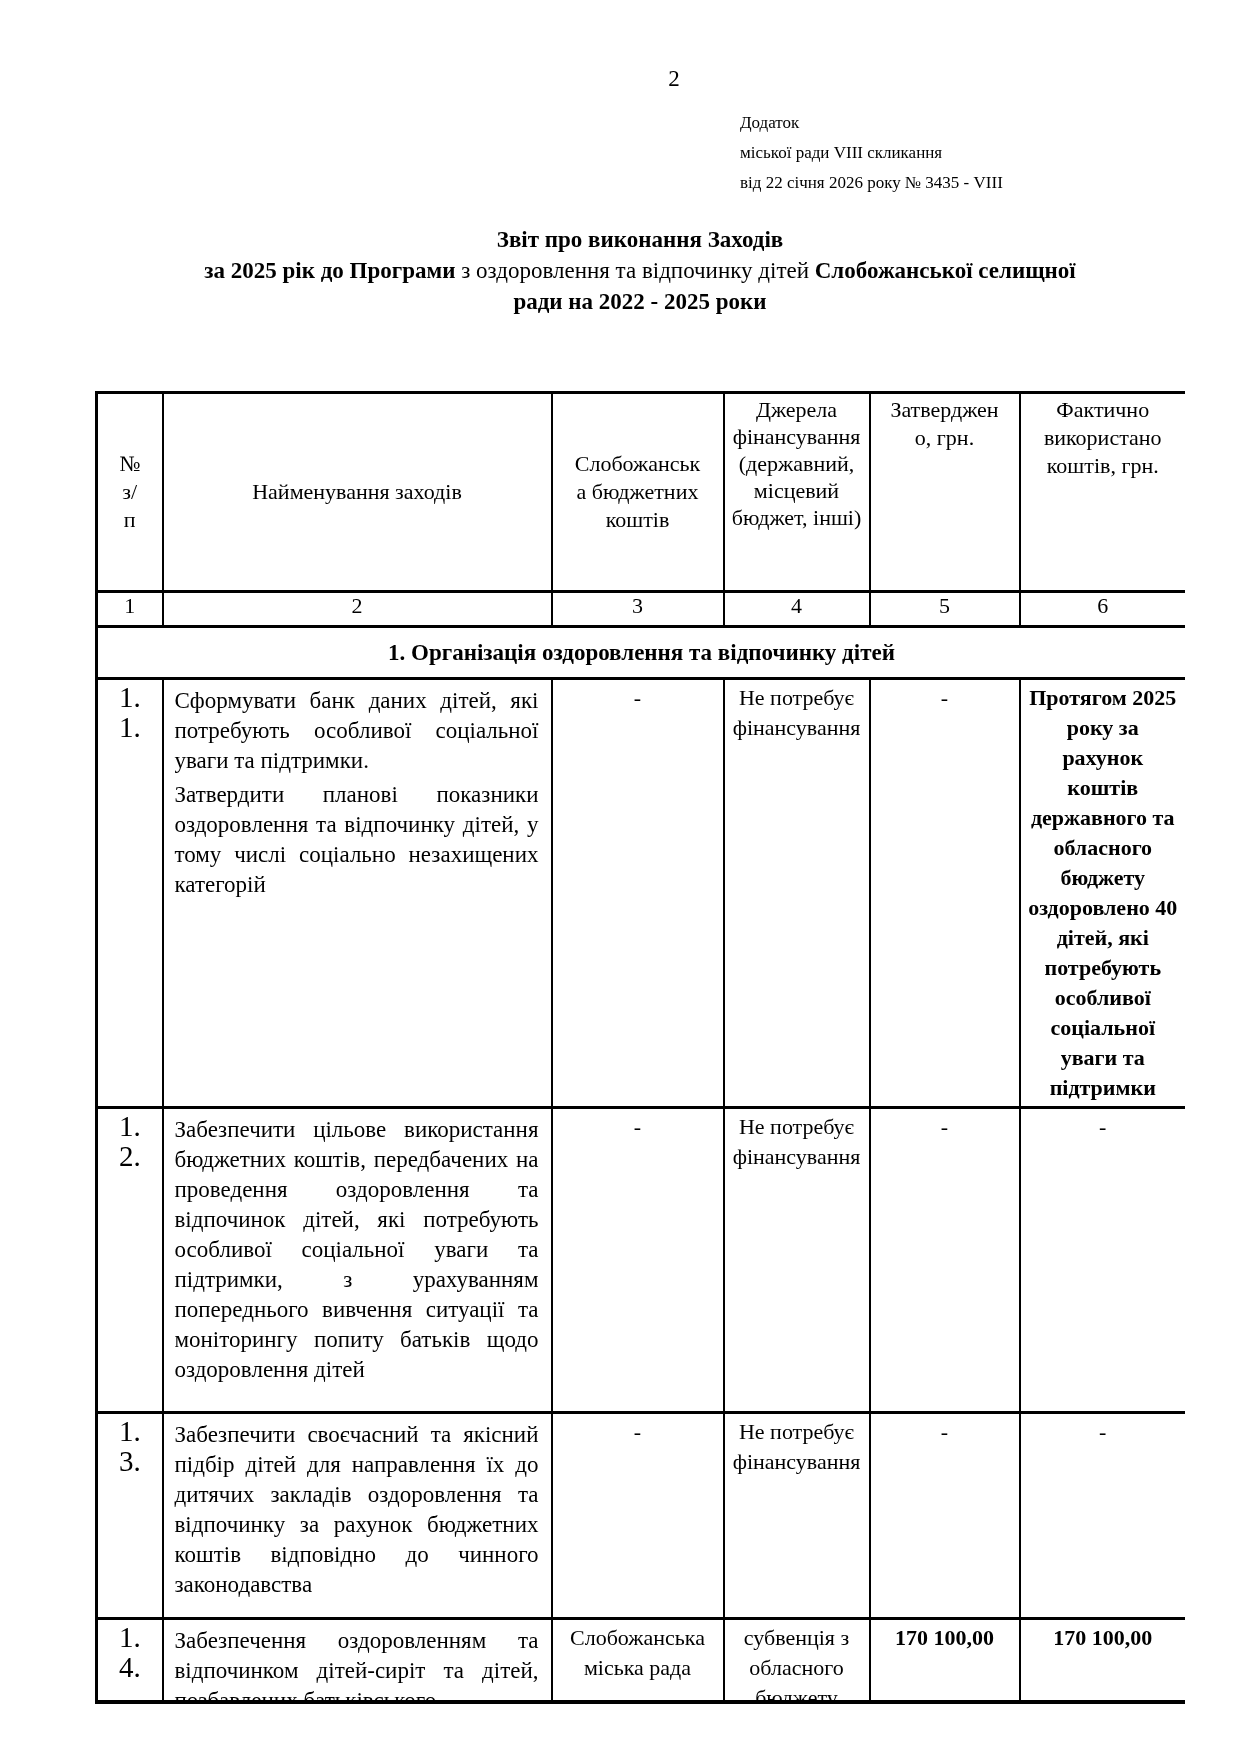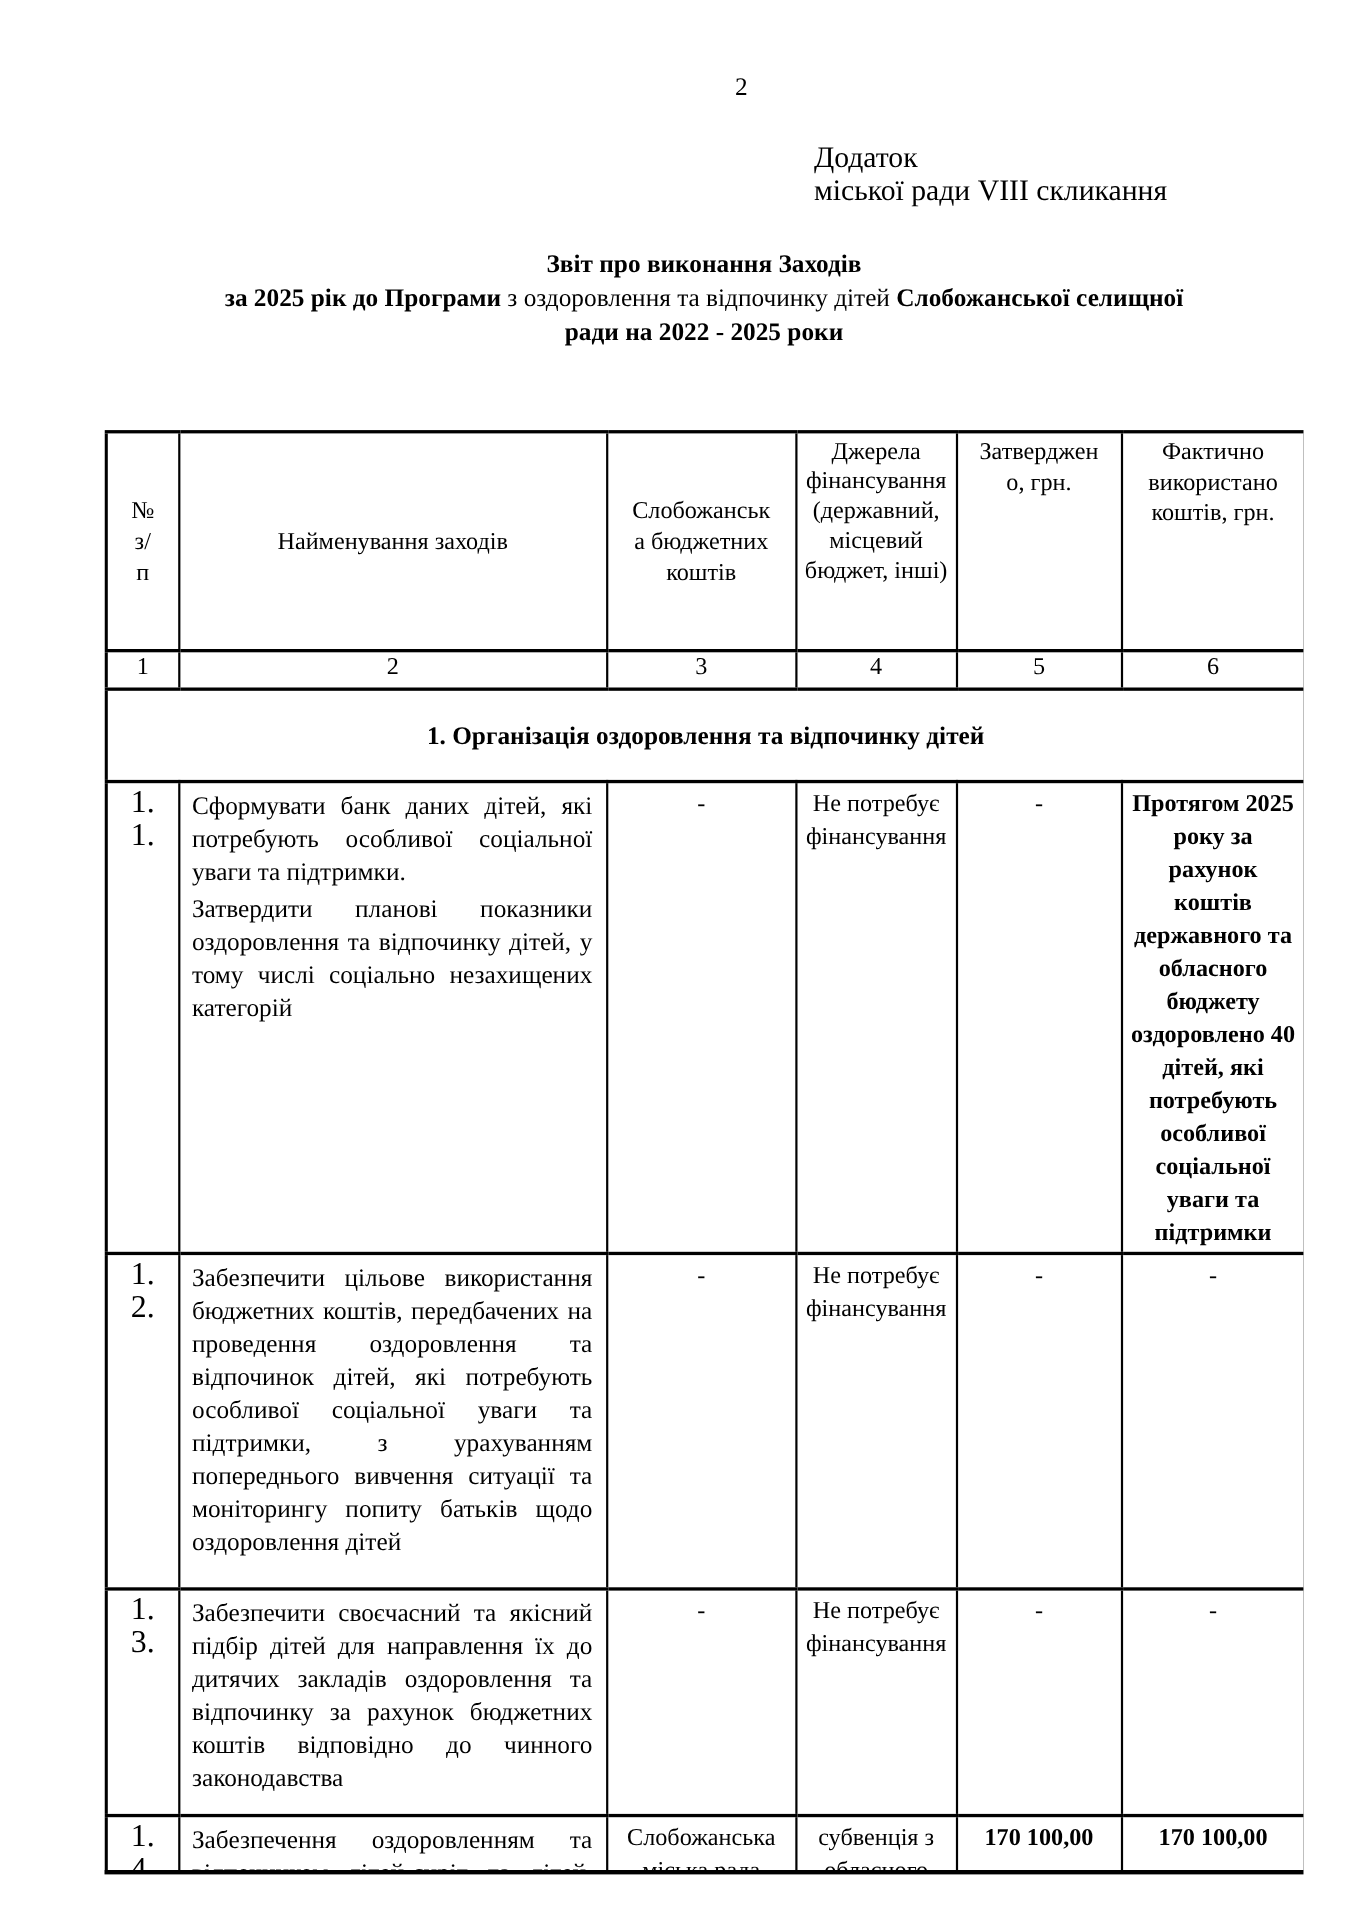--- a/index.html
+++ b/index.html
@@ -9,22 +9,22 @@
     background:#ffffff;
     font-family:"Liberation Serif","DejaVu Serif",serif;
     color:#000;
     overflow:hidden;
   }
   .page-number{
     position:absolute;left:650px;top:66px;width:48px;
     text-align:center;font-size:23px;
   }
   .annex-block{
-    position:absolute;left:740px;top:128px;width:440px;
-    font-size:27px;line-height:30px;
+    position:absolute;left:740px;top:108px;width:440px;
+    font-size:17px;line-height:30px;
   }
   .doc-title{
     position:absolute;left:95px;top:224px;width:1090px;
     text-align:center;font-size:23px;line-height:31px;font-weight:bold;
   }
   .doc-title .reg{font-weight:bold;}
   .doc-title .mid{font-weight:normal;}
   .table-wrap{
     position:absolute;left:95px;top:391px;width:1090px;height:1309px;
     overflow:hidden;border-bottom:4px solid #000;
@@ -39,21 +39,21 @@
     padding:2px 19px;vertical-align:top;overflow:hidden;
     overflow-wrap:break-word;word-wrap:break-word;
   }
   th{font-weight:normal;text-align:center;line-height:28px;}
   th.vmid{vertical-align:middle;}
   th.num-col{white-space:pre-line;}
   th.src-col{line-height:27px;padding:2px 7px;}
   tr.colnums td{text-align:center;height:30px;line-height:24px;padding:1px 2px;}
   tr.section td{
     text-align:center;font-weight:bold;font-size:23px;
-    height:45px;line-height:26px;vertical-align:middle;padding:18px;
+    height:45px;line-height:26px;vertical-align:middle;padding:2px;
   }
   td.cnum{text-align:center;font-size:29px;line-height:30px;}
   td.cname{text-align:justify;font-size:23px;line-height:30px;padding:2px 8px 2px 7px;}
   td.cname p{margin:4px;}
   td.cmid{text-align:center;line-height:30px;padding:3px 6px;}
   td.camount{text-align:center;line-height:30px;padding:3px 4px;}
   .bold{font-weight:bold;}
   tr.r1{height:420px;}
   tr.r2{height:305px;}
   tr.r3{height:206px;}
@@ -61,20 +61,21 @@
 </head>
 <body>
 
 <div class="page">
 
   <div class="page-number">2</div>
 
   <div class="annex-block">
     <div>Додаток</div>
     <div>міської ради VIII скликання</div>
+    <div>від 22 січня 2026 року № 3435 - VIII</div>
   </div>
 
   <div class="doc-title">
     <div>Звіт про виконання Заходів</div>
     <div><span class="reg">за 2025 рік до Програми</span><span class="mid"> з оздоровлення та відпочинку дітей </span><span class="reg">Слобожанської селищної</span></div>
     <div>ради на 2022 - 2025 роки</div>
   </div>
 
   <div class="table-wrap">
     <table class="report">

